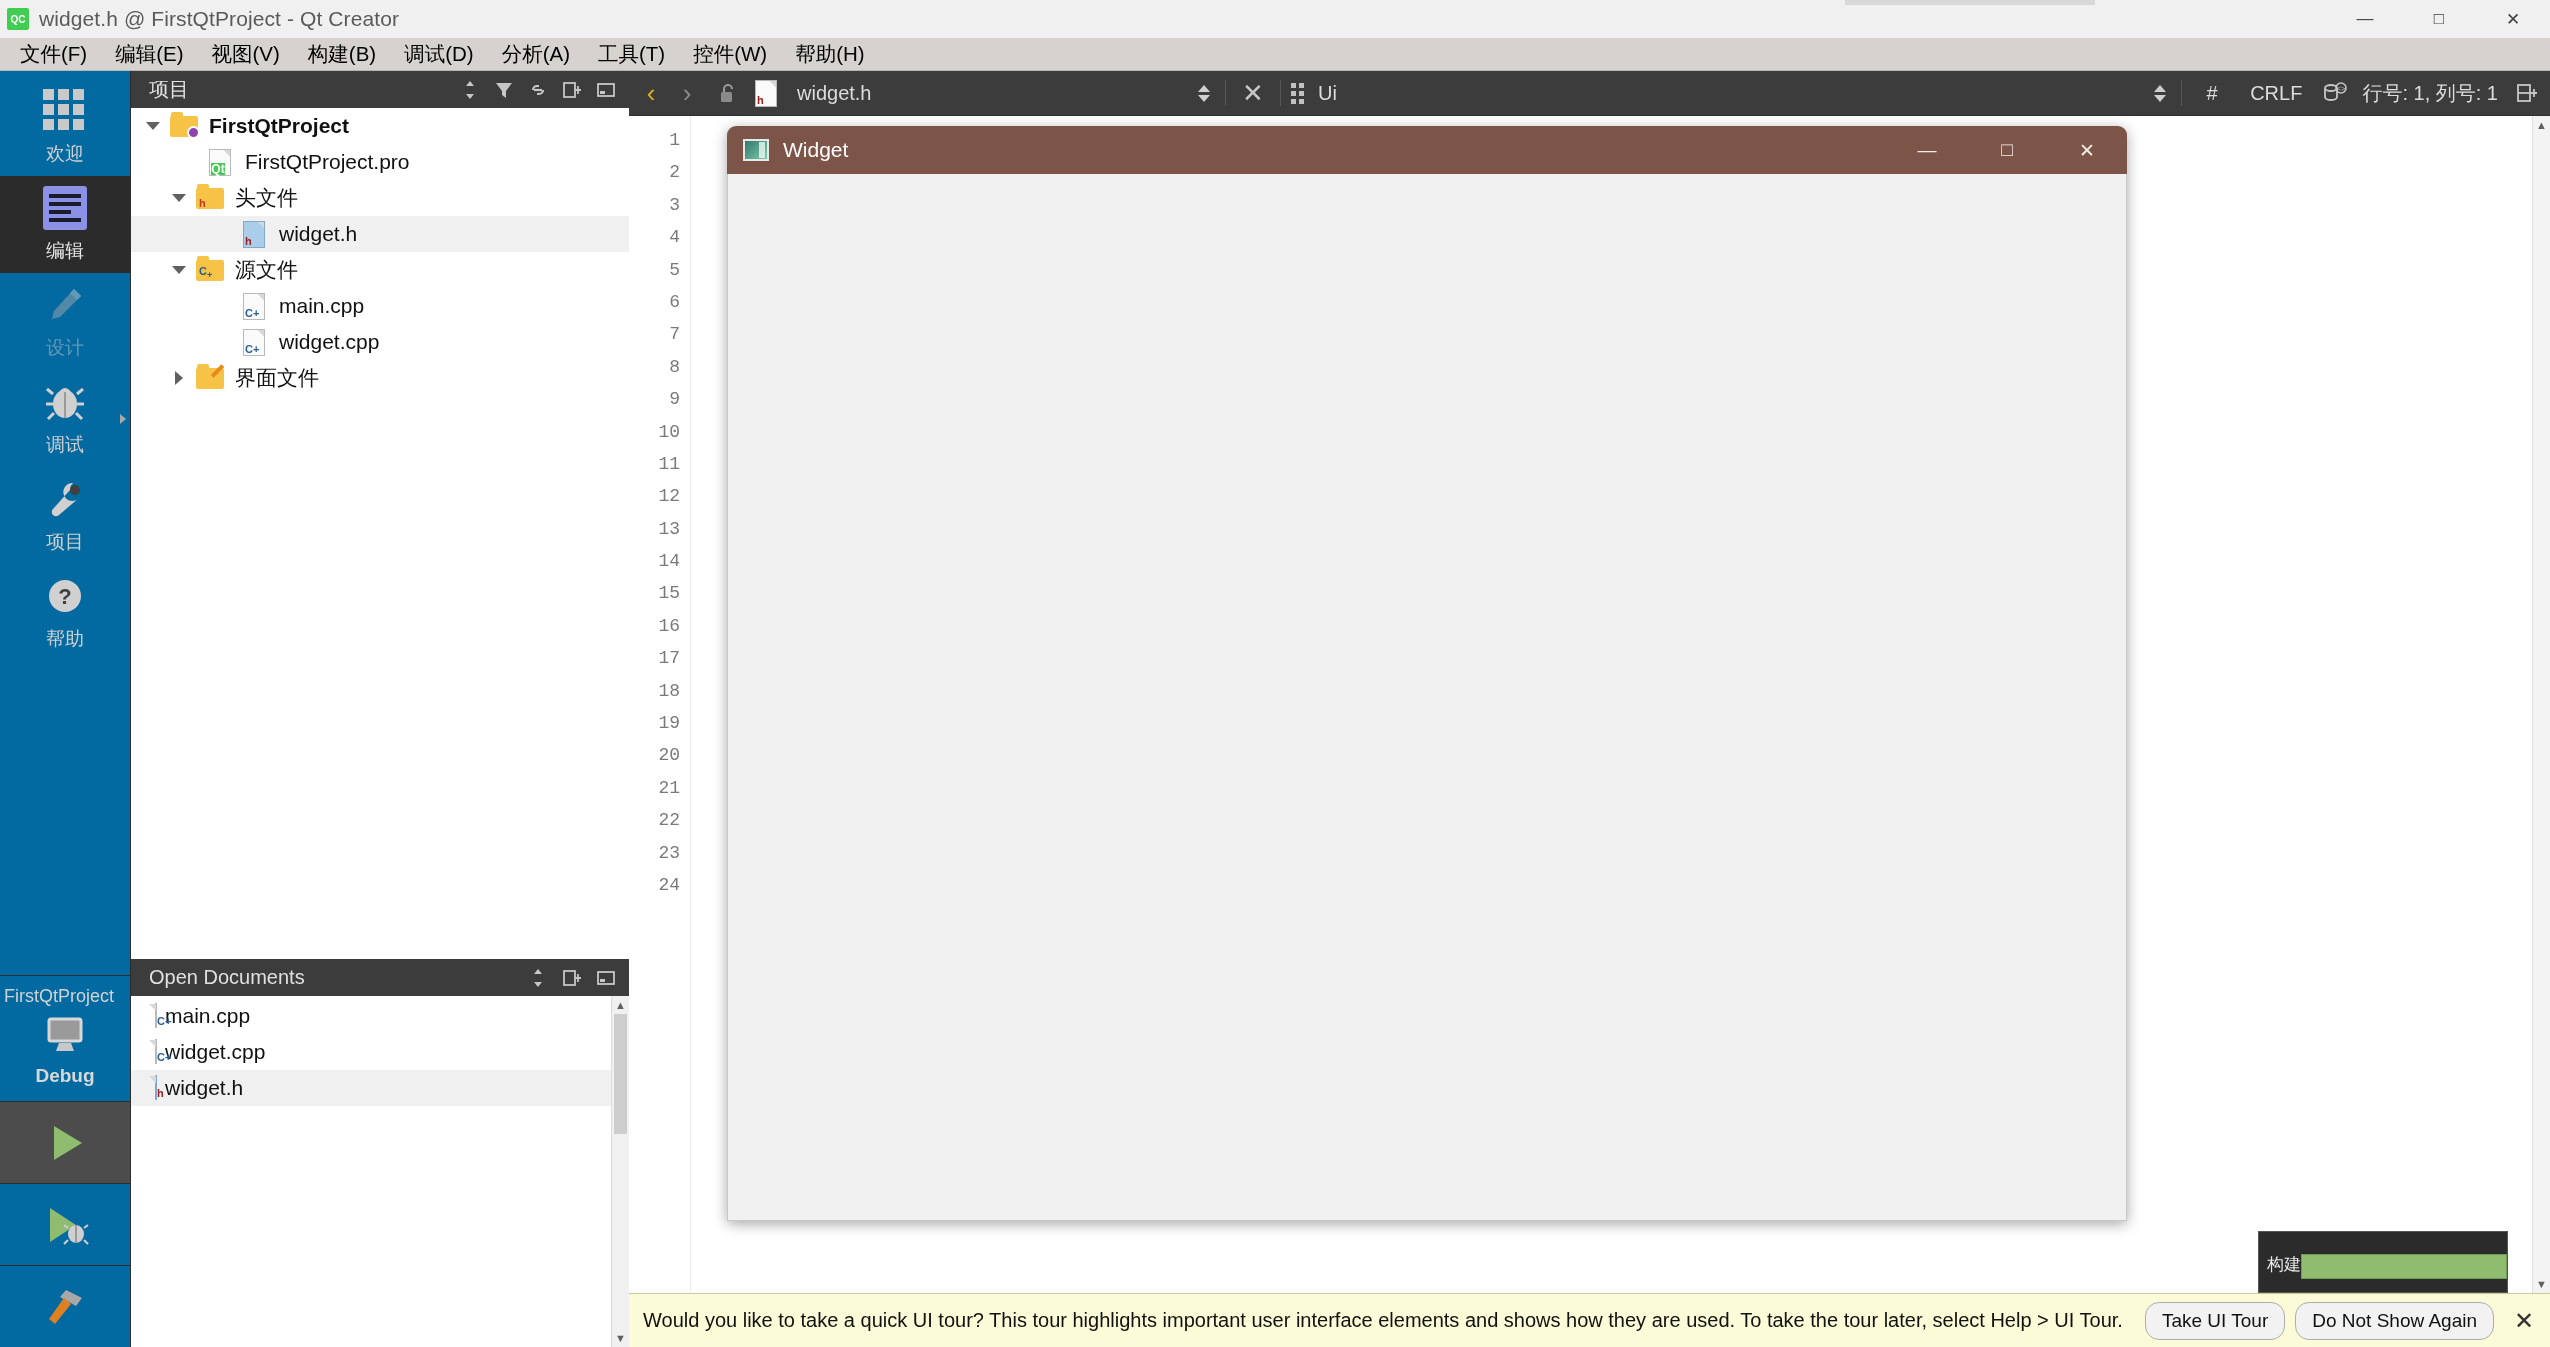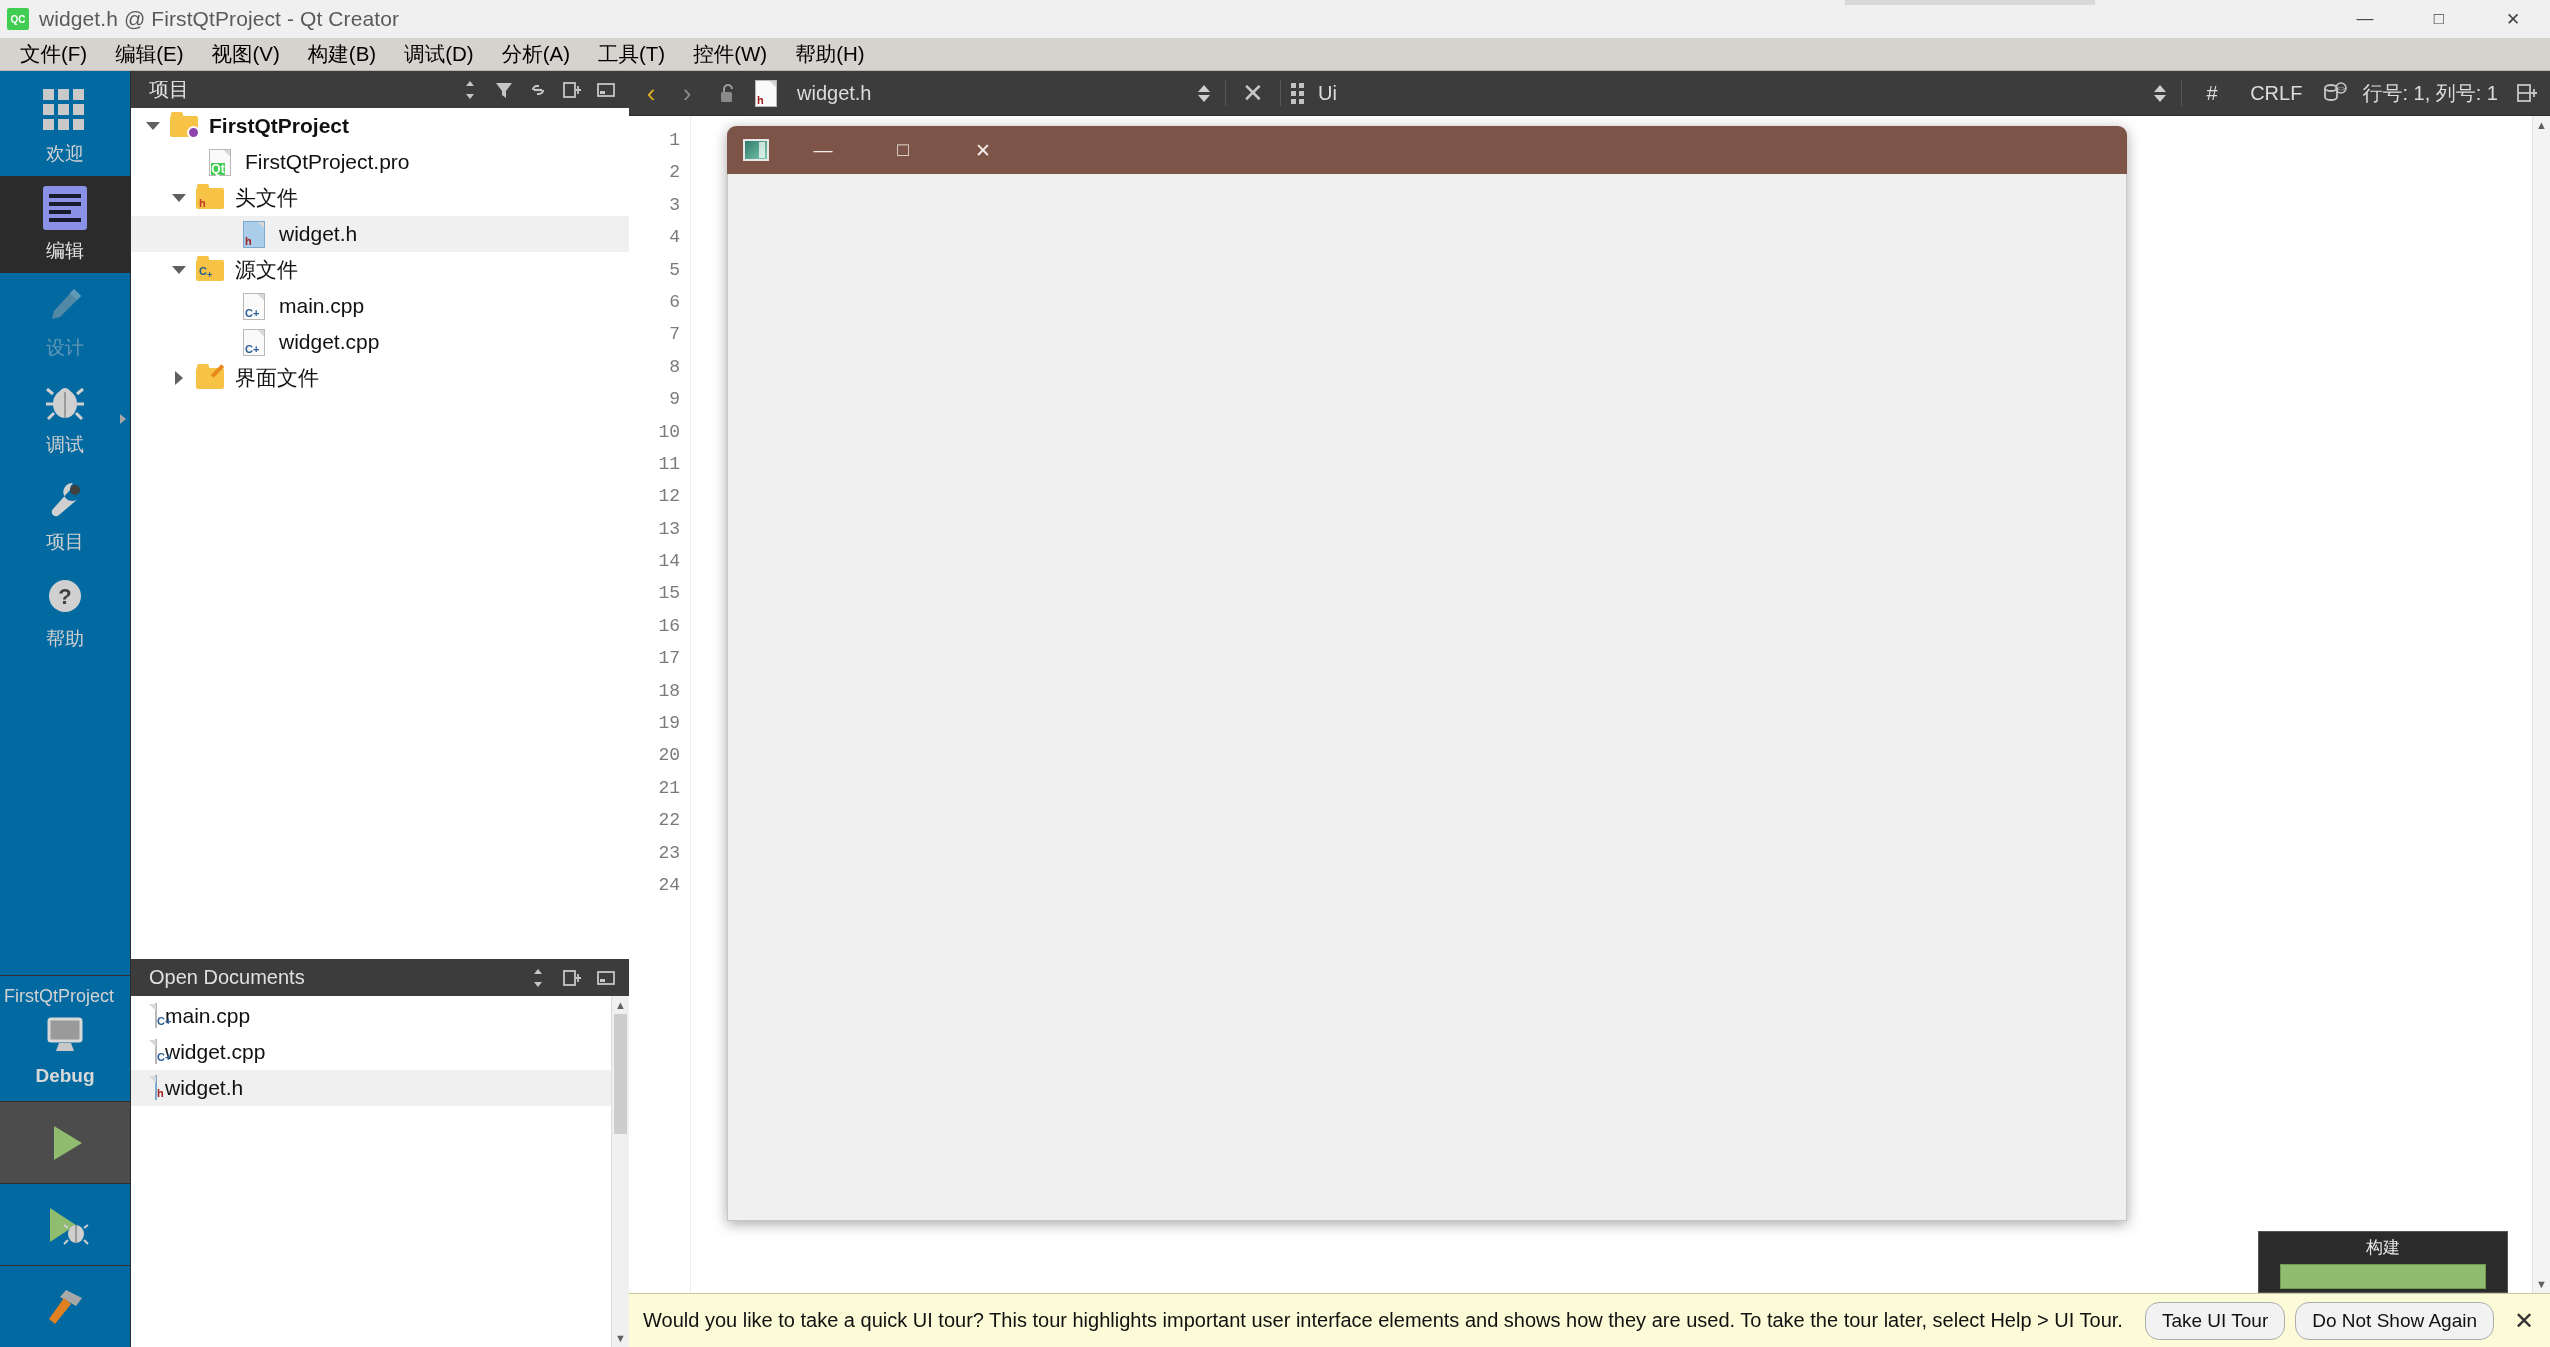--- a/index.html
+++ b/index.html
@@ -312,22 +312,23 @@
     font-size: 19px; color: #111; display:flex;align-items:center;
     white-space: nowrap;
   }
   #banner .bn-close { width: 40px; text-align:center; font-size: 24px; color:#333; }
 
   
   #build-popup {
     position: absolute; right: 42px; bottom: 54px;
     width: 250px; height: 62px; background: #2b2b2b;
     border: 1px solid #555; color: #e8e8e8;
-    display:flex; flex-direction:column; align-items:center;
+    display:flex; flex-direction:row; align-items:center;
     padding-top: 4px;
+    justify-content: flex-end;
   }
   #build-popup .bp-title { font-size: 17px; }
   #build-popup .bp-bar {
     width: 206px; height: 25px; background: #8fbc6e; margin-top: 5px;
     border: 1px solid #6f9a52;
   }
 
   svg { display:block; }
 </style>
 </head>
@@ -729,20 +730,21 @@
           <div>20</div>
           <div>21</div>
           <div>22</div>
           <div>23</div>
           <div>24</div>
         </div>
       <div id="code-canvas">
         <div id="widget-preview">
           <div id="wp-titlebar">
             <span class="wp-ico"></span>
+            <span class="wp-title">Widget</span>
             <span class="wp-btn">—</span>
             <span class="wp-btn">□</span>
             <span class="wp-btn">✕</span>
           </div>
           <div id="wp-body"></div>
         </div>
       </div>
       <div id="editor-vscroll">
         <div class="sb-arrow">▲</div>
         <div class="sb-arrow">▼</div>

